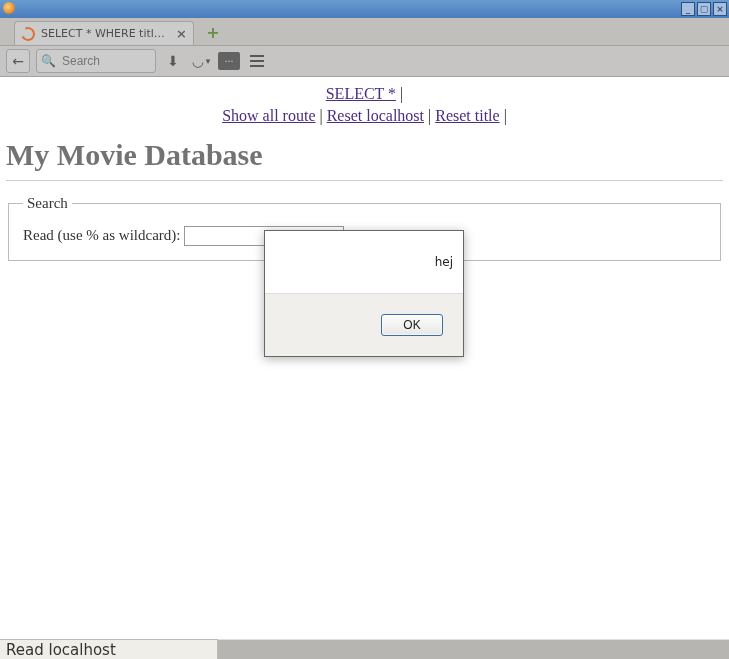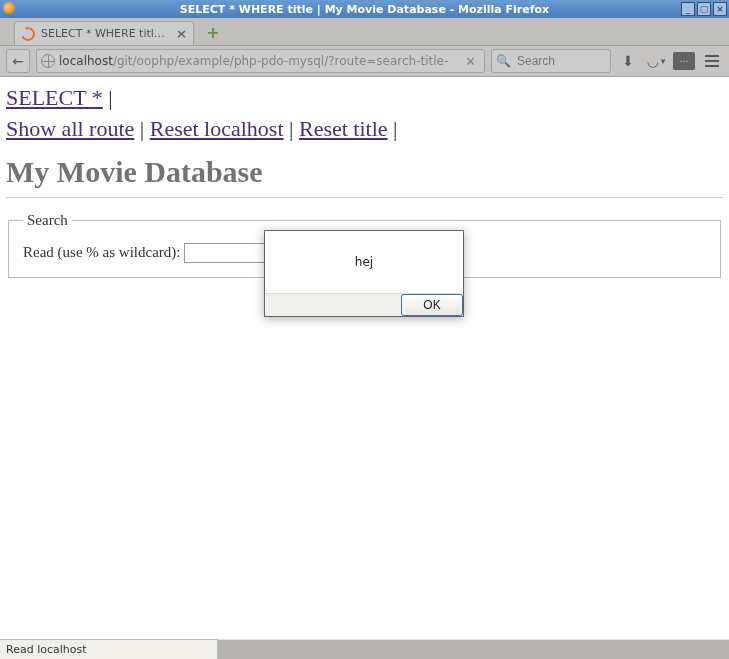--- a/index.html
+++ b/index.html
@@ -92,76 +92,75 @@
   }
   .hamburger span { display:block; width:14px; height:2px; background:#444; }
 
   
   .page {
     position:absolute; left:0; right:0; top:77px; bottom:20px;
     background:#fff; overflow:hidden; padding:6px;
     font-family: Georgia, serif;
   }
   .page a { color:#4b2e83; text-decoration:underline; }
-  .links-row { font-size:22px; line-height:1.4; color:#333; }
+  .links-row { font-size:16px; line-height:1.4; color:#333;text-align:center; }
   .page h1 {
     font-family: Georgia, "Times New Roman", serif;
     font-weight:bold; font-size:30px; margin:10px 0 8px 0; color:#737373;
   }
   .page hr { border:none; border-top:1px solid #ccc; margin:0 0 14px 0; }
   fieldset {
     border:1px solid #bbb; padding:14px; font-size:15px; color:#333;
     font-family: Georgia, serif;
   }
   legend { font-size:15px; padding:0 4px; color:#333; }
   .title-input {
     font-family: inherit; font-size:14px; border:1px solid #999;
     background:#fff; height:20px; padding:1px 3px; width:160px;
   }
 
   
   .statusbar {
     position:absolute; left:0; bottom:0; height:20px; width:218px;
     background:#f0eee9; border:1px solid #bbb; border-left:none; border-bottom:none;
-    font-size:11px; color:#333; display:flex; align-items:center; padding:0 6px;
+    font-size:15px; color:#333; display:flex; align-items:center; padding:0 6px;
   }
   .statusbar-bottom-line {
     position:absolute; left:0; bottom:19px; right:0; height:1px; background:#e0ded9;
   }
 
   
   .overlay {
     position:absolute; left:0; top:18px; right:0; bottom:0;
     background:rgba(120,120,120,0.38);
   }
   .dialog {
     position:absolute; width:200px; left:264px; top:230px;
     background:#fff; border:1px solid #666; box-shadow:0 2px 10px rgba(0,0,0,0.3);
     font-family: "DejaVu Sans", Arial, sans-serif;
   }
   .dialog .msg {
-    padding:24px 10px; text-align:center; font-size:12px; color:#222;
+    padding:24px 10px; text-align:right; font-size:12px; color:#222;
   }
   .dialog .btnrow {
     background:#f0efec; border-top:1px solid #ddd;
-    padding:0; display:flex; justify-content:flex-end;
+    padding:20px; display:flex; justify-content:flex-end;
   }
   .dialog button {
     width:62px; height:22px; font-size:12px;
     background:linear-gradient(#fdfdfd,#e8e7e3);
     border:1px solid #3a6ea5; border-radius:3px; color:#222;
     box-shadow:inset 0 0 0 1px rgba(255,255,255,0.6);
   }
 </style>
 </head>
 <body>
 
 <div class="titlebar">
   <div class="left-icon"></div>
-  <span>SELECT * WHERE title | My Movie Database - Mozilla Firefox</span>
   <div class="win-btns">
     <div class="win-btn">_</div>
     <div class="win-btn">▢</div>
     <div class="win-btn">×</div>
   </div>
 </div>
 
 <div class="overlay"></div>
 
 <div class="tabstrip">
@@ -169,27 +168,20 @@
     <div class="favicon"></div>
     <span class="tab-title">SELECT * WHERE title | M…</span>
     <span class="tab-close">×</span>
   </div>
   <div class="newtab">+</div>
 </div>
 
 <div class="navbar">
   <div class="nav-btn">
     <span>←</span>
-  </div>
-  <div class="urlbar">
-    <div class="globe"></div>
-    <span class="url-text">
-      <span>localhost</span><span class="dim">/git/oophp/example/php-pdo-mysql/?route=search-title-</span>
-    </span>
-    <span class="url-x">✕</span>
   </div>
   <div class="searchbar">
     <span class="mag">🔍</span>
     <input type="text" placeholder="Search" style="">
   </div>
   <div class="icon-btn">
     <span>⬇</span>
   </div>
   <div class="icon-btn pocket">
     <span>◡</span>

